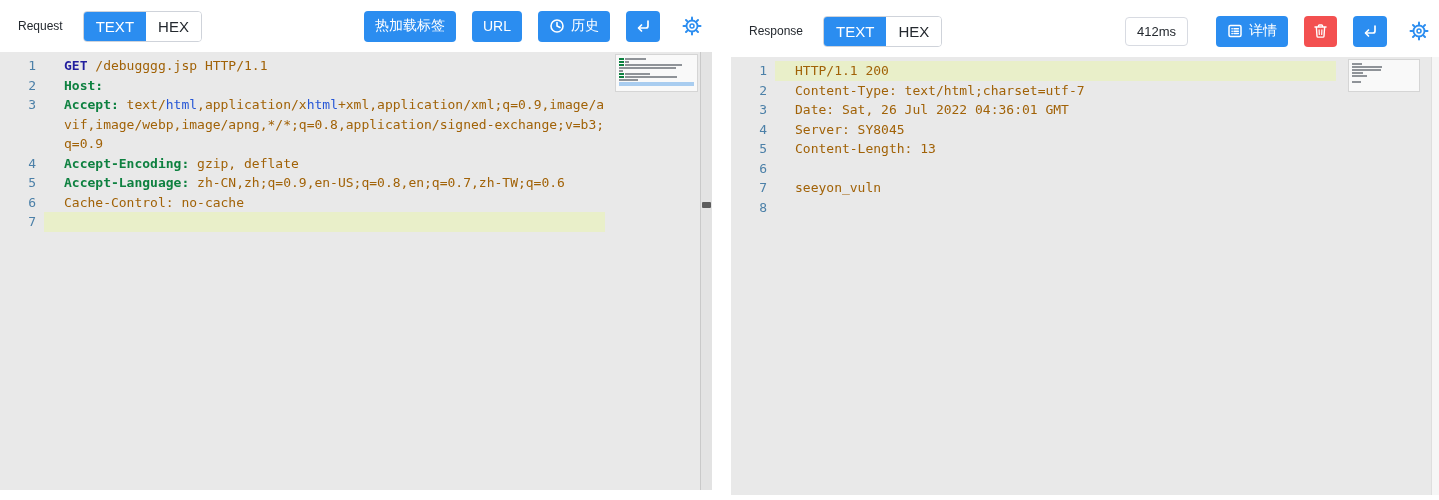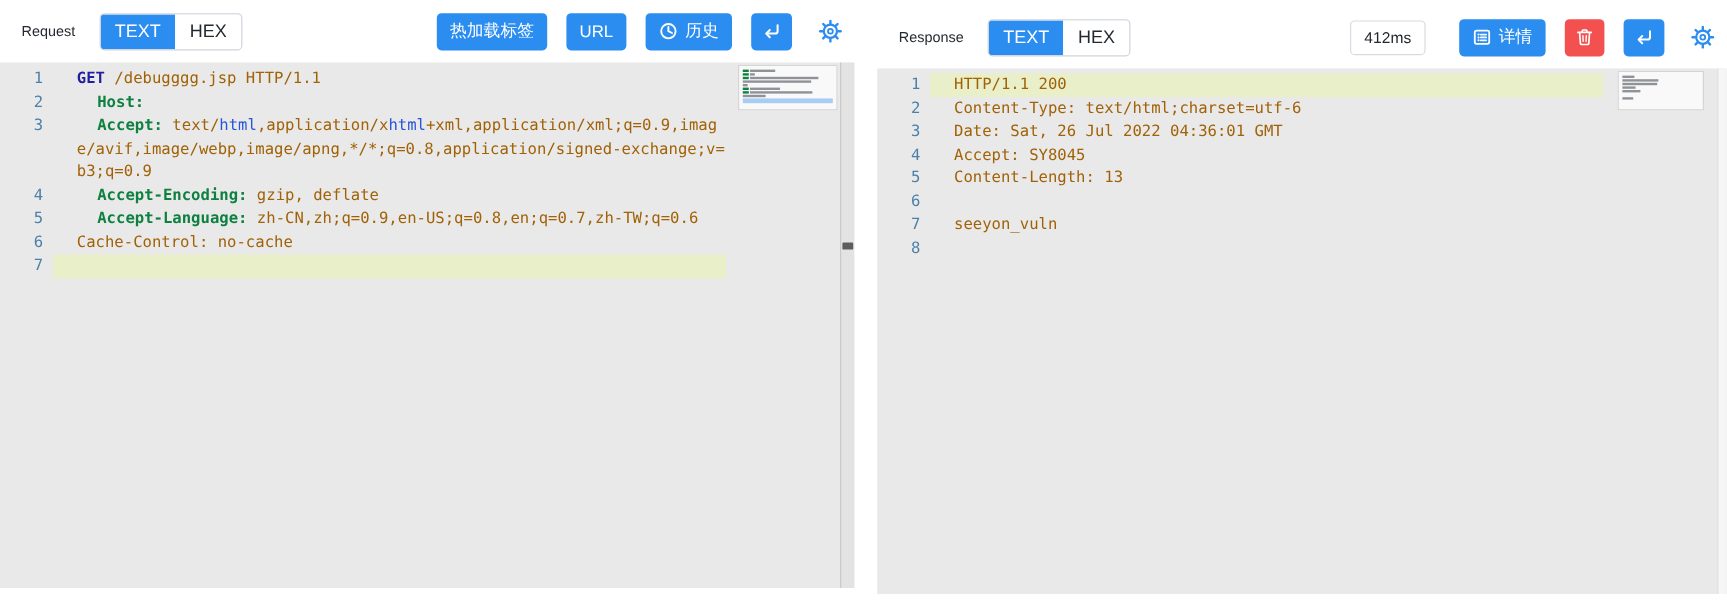--- a/index.html
+++ b/index.html
@@ -57,21 +57,21 @@
   .gutter {
     flex:none; width:44px; padding-right:8px; text-align:right;
     color:#4c80a8; user-select:none;
   }
   .line-content {
     flex:none; width:561px; padding-left:20px;
     white-space:pre-wrap; word-break:break-all; min-height:19.5px;
   }
   .line-content.active-line { background:#e9efc9; }
   .tok-method { color:#221f9e; font-weight:bold; }
-  .tok-header { color:#0e8140; font-weight:bold;margin-left:17px; }
+  .tok-header { color:#0e8140; font-weight:bold; }
   .tok-link   { color:#2757d6; }
   .tok-plain  { color:#a16207; }
 
   
   .ruler {
     position:absolute; top:0; right:0; bottom:0; width:12px;
     background:#e3e3e3; border-left:1px solid #c9c9c9;
   }
   .ruler-thumb {
     position:absolute; top:150px; left:1px; right:1px; height:6px;
@@ -297,29 +297,29 @@
     </div>
 
     <div class="editor">
       <div class="code-lines">
           <div class="code-line">
             <div class="gutter">1</div>
             <div class="line-content active-line"><span class="tok-plain">HTTP/1.1 200</span></div>
           </div>
           <div class="code-line">
             <div class="gutter">2</div>
-            <div class="line-content"><span class="tok-plain">Content-Type: text/html;charset=utf-6</span></div>
+            <div class="line-content"><span class="tok-plain">Content-Type: text/html;charset=utf-7</span></div>
           </div>
           <div class="code-line">
             <div class="gutter">3</div>
             <div class="line-content"><span class="tok-plain">Date: Sat, 26 Jul 2022 04:36:01 GMT</span></div>
           </div>
           <div class="code-line">
             <div class="gutter">4</div>
-            <div class="line-content"><span class="tok-plain">Accept: SY8045</span></div>
+            <div class="line-content"><span class="tok-plain">Server: SY8045</span></div>
           </div>
           <div class="code-line">
             <div class="gutter">5</div>
             <div class="line-content"><span class="tok-plain">Content-Length: 13</span></div>
           </div>
           <div class="code-line">
             <div class="gutter">6</div>
             <div class="line-content"></div>
           </div>
           <div class="code-line">

